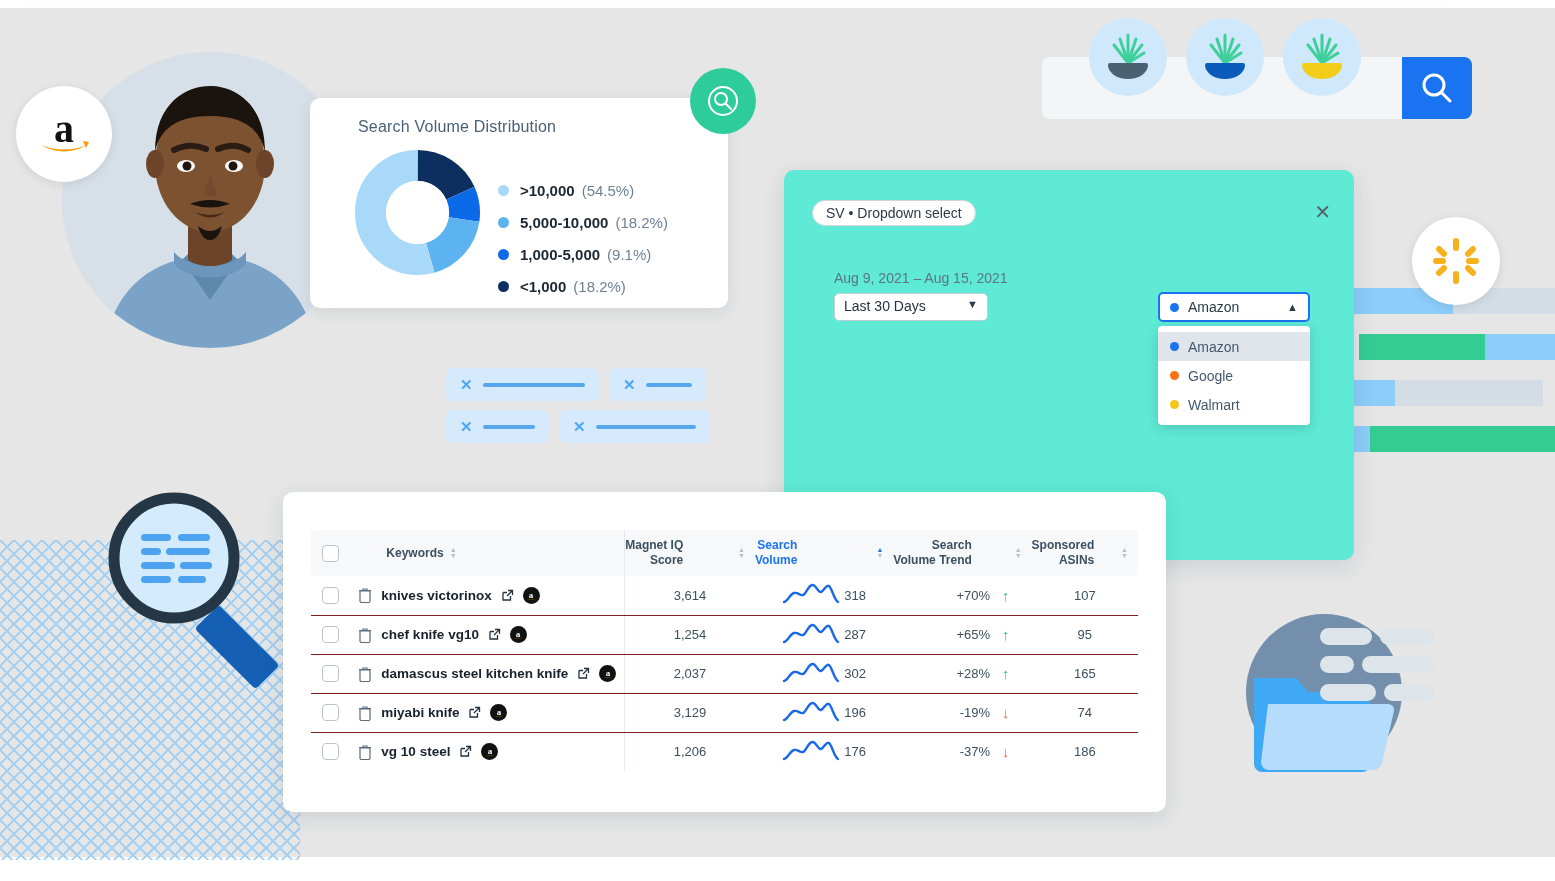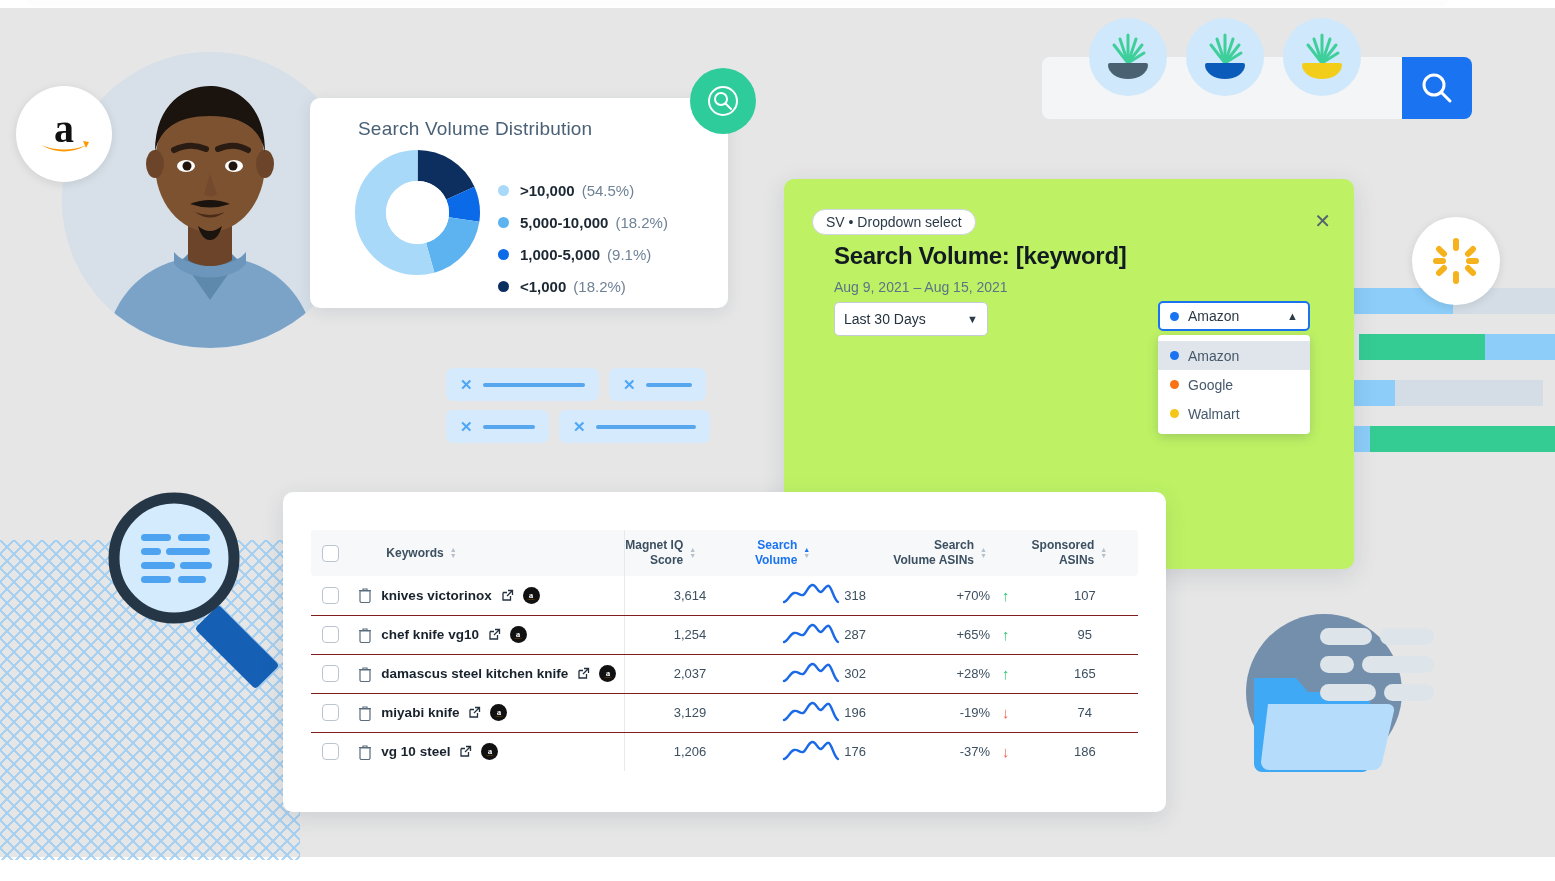--- a/index.html
+++ b/index.html
@@ -70,21 +70,21 @@
 
   
   .donut-card {
     position: absolute; left: 310px; top: 98px; width: 418px; height: 210px;
     background: #fff; border-radius: 10px;
     box-shadow: 0 4px 16px rgba(30,50,80,.10);
     z-index: 3;
   }
   .donut-title {
     position: absolute; left: 48px; top: 20px;
-    font-size: 19px; color: #4a6076; letter-spacing: .2px;
+    font-size: 16px; color: #4a6076; letter-spacing: .2px;
   }
   .donut-wrap { position: absolute; left: 45px; top: 52px; width: 125px; height: 125px; }
   .donut-hole {
     position: absolute; left: 31px; top: 31px; width: 63px; height: 63px;
     border-radius: 50%; background: #fff;
   }
   .legend { position: absolute; left: 188px; top: 76px; }
   .legend-row { display: flex; align-items: center; height: 32px; }
   .legend-dot { width: 11px; height: 11px; border-radius: 50%; margin-right: 11px; flex: none; }
   .legend-label { font-size: 15px; font-weight: bold; color: #1b2733; }
@@ -113,22 +113,22 @@
   .search-btn-deco {
     position: absolute; left: 1402px; top: 57px; width: 70px; height: 62px;
     background: #1a73f0; border-radius: 0 8px 8px 0;
     display: flex; align-items: center; justify-content: center;
   }
   .plant { position: absolute; width: 78px; height: 78px; border-radius: 50%; background: #cfe8fb;
            display:flex; align-items:center; justify-content:center; }
 
   
   .modal {
-    position: absolute; left: 784px; top: 179px; width: 570px; height: 390px;
-    background: #bef264; border-radius: 10px;
+    position: absolute; left: 784px; top: 170px; width: 570px; height: 390px;
+    background: #5eead4; border-radius: 10px;
     box-shadow: 0 6px 24px rgba(30,50,80,.13);
     z-index: 4; overflow: visible;
   }
   .modal-tag {
     position: absolute; left: 28px; top: 30px; height: 26px;
     border: 1px solid #cfd6dd; border-radius: 13px;
     padding: 0 13px; display: flex; align-items: center;
     font-size: 14px; color: #2b3a47; background: #fff;
   }
   .modal-close {
@@ -139,21 +139,21 @@
     position: absolute; left: 50px; top: 63px;
     font-size: 24px; font-weight: bold; color: #121a22; letter-spacing: -.3px;
   }
   .modal-date {
     position: absolute; left: 50px; top: 100px;
     font-size: 14px; color: #5d7388;
   }
   .range-select {
     position: absolute; left: 50px; top: 123px; width: 154px; height: 28px;
     border: 1px solid #c3ccd5; border-radius: 5px; background: #fff;
-    display: flex; align-items: center; padding: 16px 9px;
+    display: flex; align-items: flex-start; padding: 4px 9px;
     font-size: 14px; color: #24323f;
   }
   .chev-d { margin-left: auto; font-size: 11px; color: #2b3a47; }
   .src-select {
     position: absolute; left: 374px; top: 122px; width: 152px; height: 30px;
     border: 2px solid #1a73f0; border-radius: 5px; background: #fff;
     display: flex; align-items: center; padding: 0 10px;
     font-size: 14px; color: #2b3a47; z-index: 7;
   }
   .src-dot { width: 9px; height: 9px; border-radius: 50%; margin-right: 9px; flex:none; }
@@ -173,21 +173,21 @@
     position: absolute; left: 283px; top: 492px; width: 883px; height: 320px;
     background: #fff; border-radius: 10px;
     box-shadow: 0 6px 22px rgba(30,50,80,.12);
     z-index: 5;
   }
   table { border-collapse: collapse; position: absolute; left: 28px; top: 38px; width: 827px; }
   thead th {
     background: #f6f8fa; height: 46px; font-size: 12px; color: #3c5061;
     font-weight: bold; vertical-align: middle;
   }
-  .th-inner { display: flex; align-items: center; justify-content: flex-start; padding-right: 10px; }
+  .th-inner { display: flex; align-items: center; justify-content: space-between; padding-right: 10px; }
   .th-txt { text-align: right; line-height: 1.25; }
   .sort { display: inline-flex; flex-direction: column; margin-left: 6px; }
   .sort span { font-size: 7px; line-height: 6px; color: #b4c0cb; }
   .sort span.on { color: #1a73f0; }
   tbody td { height: 39px; border-bottom: 1px solid #7f1d1d; font-size: 13px; color: #3c5061; }
   tbody tr:last-child td { border-bottom: none; margin-top: 44px; }
   .cb {
     width: 17px; height: 17px; border: 1px solid #bac5d0; border-radius: 4px; background: #fff;
     display: inline-block; vertical-align: middle;
   }
@@ -431,21 +431,20 @@
       <line x1="30" y1="34" x2="44" y2="16"></line>
       <line x1="30" y1="34" x2="46" y2="24"></line>
     </g>
     <path d="M12 34 h36 a2 2 0 0 1 2 2 a20 14 0 0 1 -40 0 a2 2 0 0 1 2 -2 Z" fill="#f2ce1b"></path>
   </svg>
 </div>
 
 <div class="modal">
   <div class="modal-tag">SV • Dropdown select</div>
   <div class="modal-close">✕</div>
-  <div class="modal-title">Search Volume: [keyword]</div>
   <div class="modal-date">Aug 9, 2021 – Aug 15, 2021</div>
 
   <div class="range-select">
     <span>Last 30 Days</span>
     <span class="chev-d">▼</span>
   </div>
 
   <div class="src-select">
     <span class="src-dot" style="background:#1a73f0"></span>
     <span>Amazon</span>
@@ -508,21 +507,21 @@
             <span class="sort">
                 <span class="on">▲</span>
                 <span>▼</span>
               </span>
           </div>
         </th>
         <th style="width:140px">
           <div class="th-inner">
             <span class="th-txt">
               <span>Search</span><br>
-              <span>Volume ASINs</span>
+              <span>Volume Trend</span>
             </span>
             <span class="sort">
                 <span>▲</span>
                 <span>▼</span>
               </span>
           </div>
         </th>
         <th style="width:107px;border-radius:0 4px 4px 0">
           <div class="th-inner">
             <span class="th-txt">

